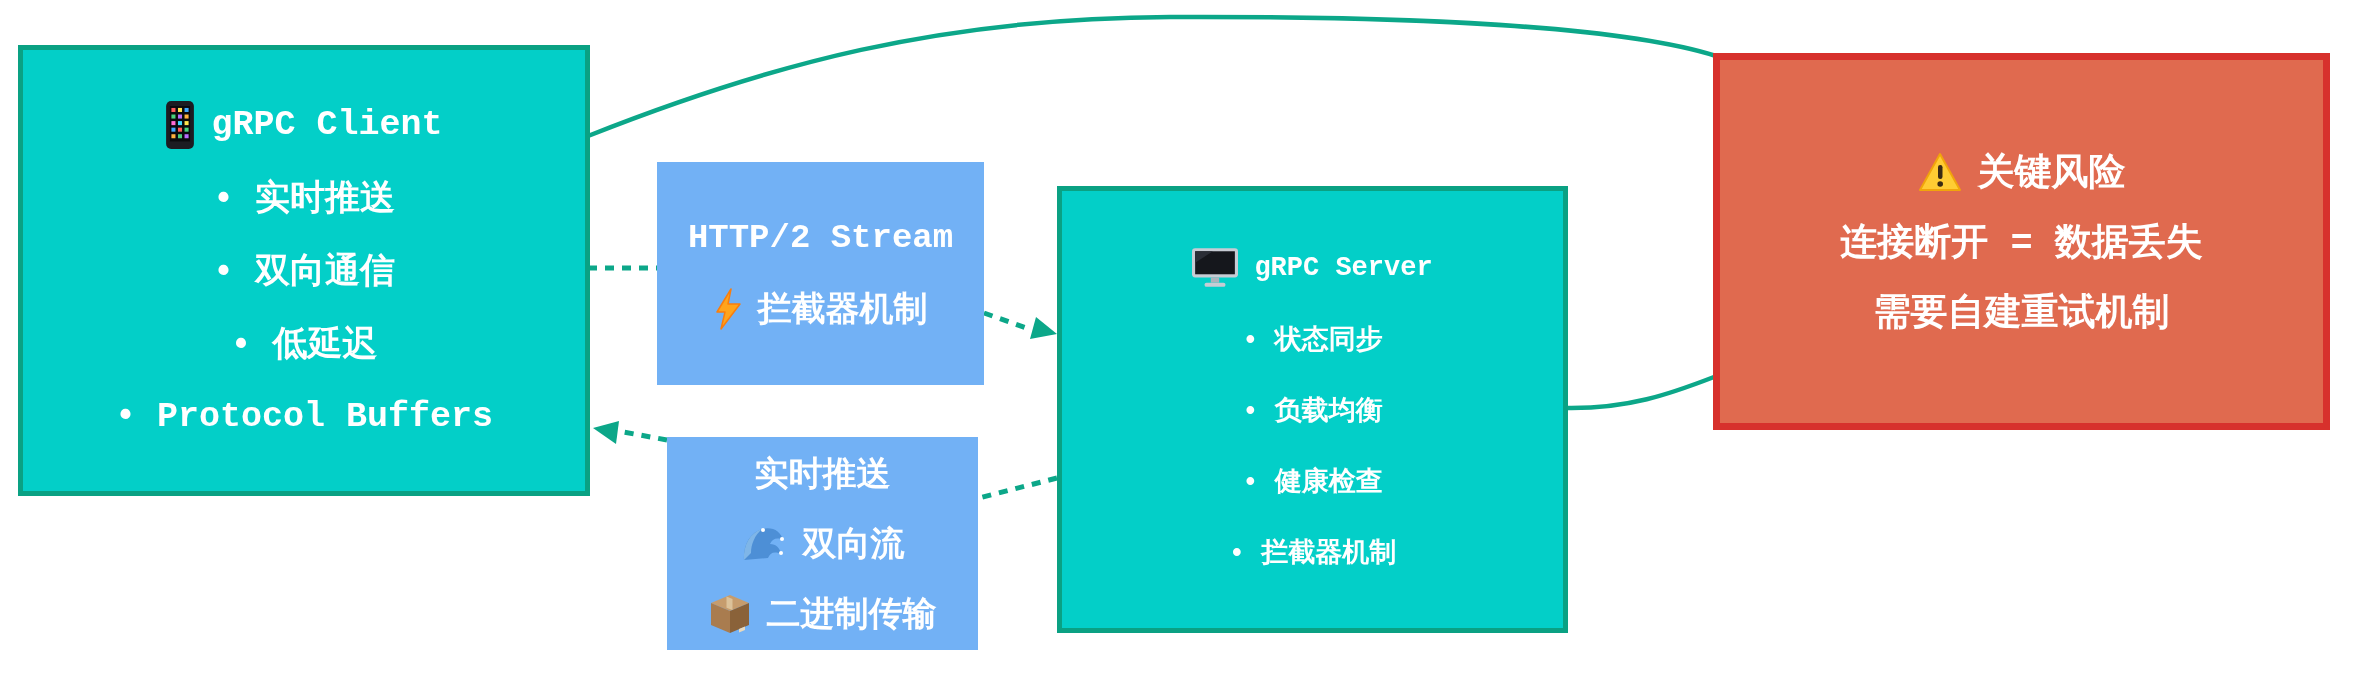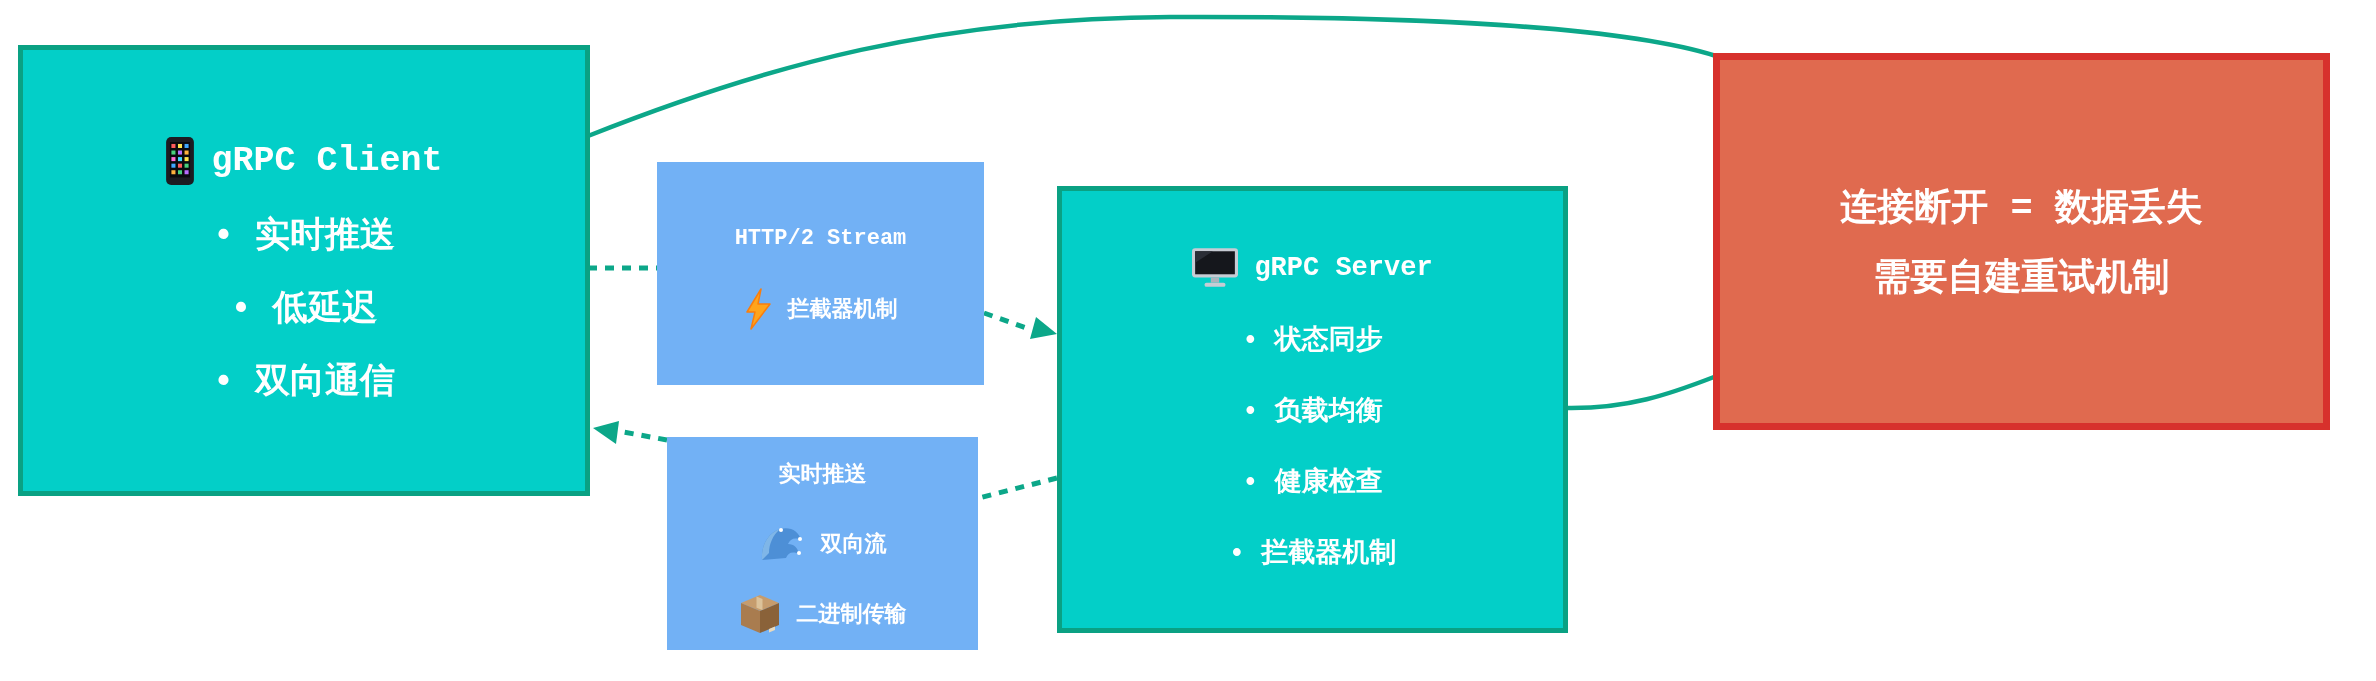--- a/index.html
+++ b/index.html
@@ -19,21 +19,21 @@
     color:var(--text);font-weight:700;text-align:center;font-family:Liberation Mono, monospace;
   }
   .row{display:flex;align-items:center;justify-content:center;gap:16px;white-space:nowrap;}
 
   .box-teal{background:var(--node-fill);border:5px solid var(--node-stroke);}
   .client{left:18px;top:45px;width:572px;height:451px;font-size:35px;}
   .client .row{height:73px;}
   .server{left:1057px;top:186px;width:511px;height:447px;font-size:27px;}
   .server .row{height:71px;}
 
-  .label-box{background:var(--label-fill);border:none;font-size:22px;}
+  .label-box{background:var(--label-fill);border:none;font-size:34px;}
   .http2{left:657px;top:162px;width:327px;height:223px;}
   .http2 .row{height:71px;}
   .response{left:667px;top:437px;width:311px;height:213px;}
   .response .row{height:70px;}
 
   .risk{
     left:1713px;top:53px;width:617px;height:377px;font-size:37px;
     background:var(--risk-fill);border:7px solid var(--risk-stroke);
   }
   .risk .row{height:70px;}
@@ -77,22 +77,23 @@
               <rect x="14.6" y="21.1" width="3.2" height="3.2" fill="#49d17c"></rect>
             <rect x="4.2" y="26.3" width="3.2" height="3.2" fill="#ffb13d"></rect>
               <rect x="9.4" y="26.3" width="3.2" height="3.2" fill="#49d17c"></rect>
               <rect x="14.6" y="26.3" width="3.2" height="3.2" fill="#b86bff"></rect>
           </g>
         </svg>
       </span>
       <span>gRPC Client</span>
     </div>
     <div class="row">• 实时推送</div>
+    <div class="row">• 双向通信</div>
     <div class="row">• 低延迟</div>
-    <div class="row">• 双向通信</div>
+    <div class="row">• Protocol Buffers</div>
   </div>
 
   <div class="node label-box http2">
     <div class="row">HTTP/2 Stream</div>
     <div class="row">
       <span class="icon">
         <svg width="28" height="42" viewBox="0 0 28 42">
           <polygon points="17,1 3,24 11,24 7,41 26,16 14,16" fill="#FFA41C" stroke="#F97E0E" stroke-width="1.5" stroke-linejoin="round"></polygon>
         </svg>
       </span>
@@ -141,17 +142,27 @@
       </span>
       <span>gRPC Server</span>
     </div>
     <div class="row">• 状态同步</div>
     <div class="row">• 负载均衡</div>
     <div class="row">• 健康检查</div>
     <div class="row">• 拦截器机制</div>
   </div>
 
   <div class="node risk">
+    <div class="row">
+      <span class="icon">
+        <svg width="44" height="40" viewBox="0 0 44 40">
+          <path d="M22 2 L42 38 L2 38 Z" fill="#FFCC33" stroke="#F1A50B" stroke-width="2" stroke-linejoin="round"></path>
+          <rect x="20" y="13" width="4.5" height="14" rx="2.2" fill="#3a2a14"></rect>
+          <circle cx="22.2" cy="32" r="2.8" fill="#3a2a14"></circle>
+        </svg>
+      </span>
+      <span>关键风险</span>
+    </div>
     <div class="row">连接断开 = 数据丢失</div>
     <div class="row">需要自建重试机制</div>
   </div>
 
 </div>
 
 </body></html>

